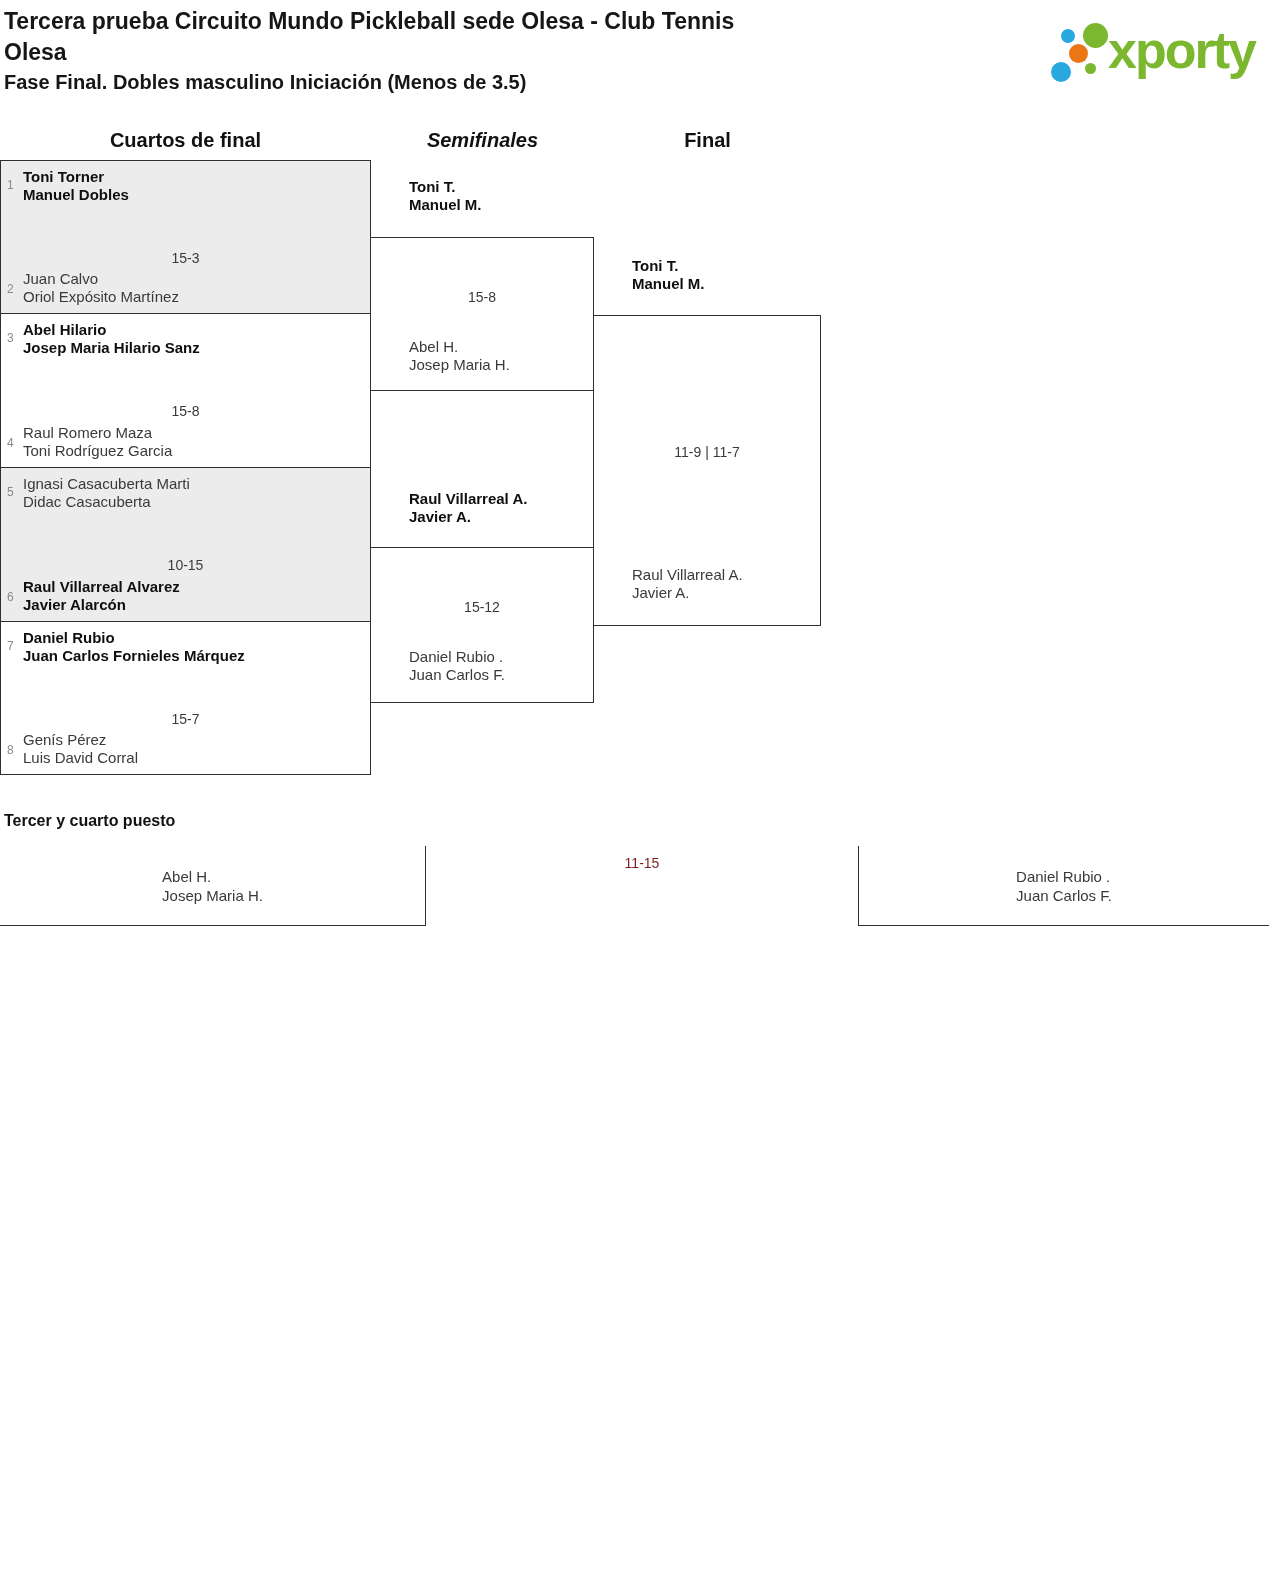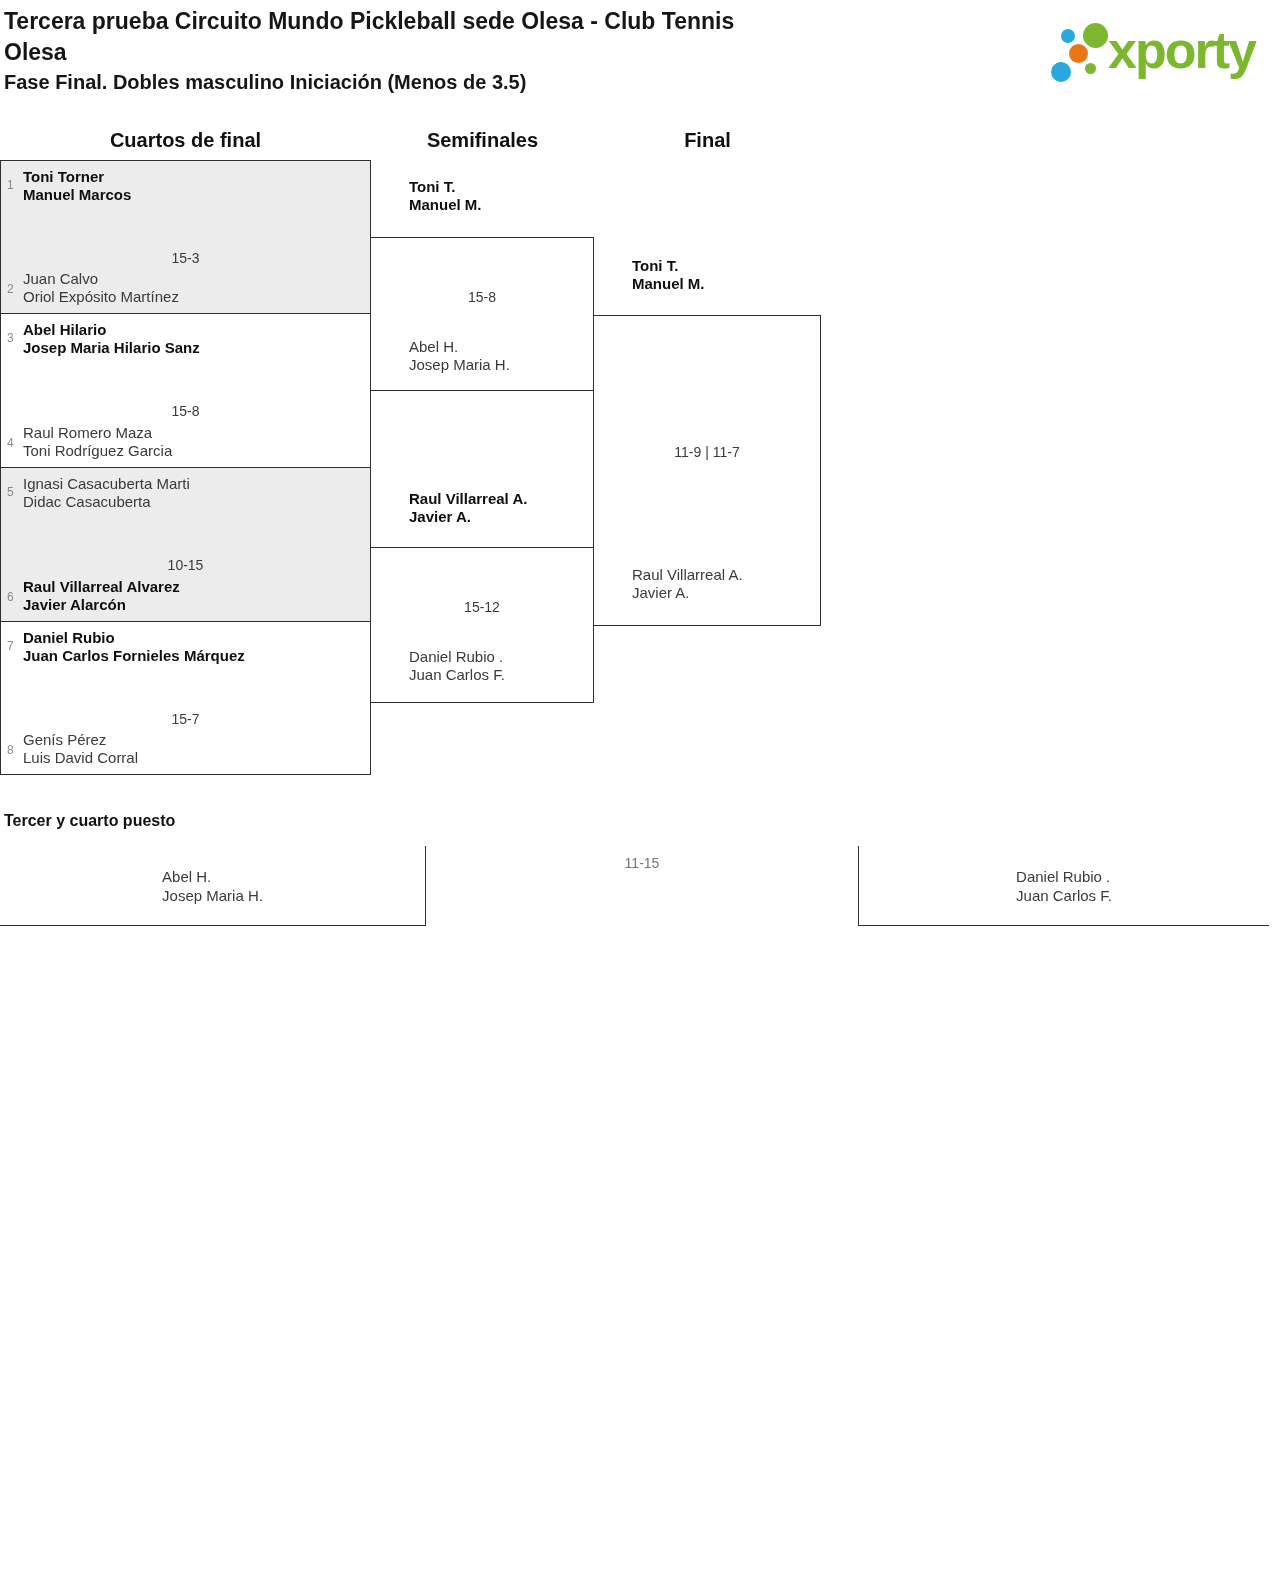--- a/index.html
+++ b/index.html
@@ -21,21 +21,21 @@
   .d-orange   { left:24px; top:32px; width:19px; height:19px; background:#ea7615; }
   .d-green-sm { left:40px; top:51px; width:11px; height:11px; background:#7cb82f; }
   .d-blue-lg  { left:6px;  top:50px; width:20px; height:20px; background:#29a8df; }
   .logo-text { position:absolute; left:63px; top:8px; font-size:52px; line-height:60px;
                font-weight:bold; letter-spacing:-2px; color:#7cb82f; }
 
   
   .round-header { position:absolute; top:129px; height:20px; font-size:20px;
                   font-weight:600; text-align:center; color:#111; }
   .rh-qf    { left:0;     width:371px; }
-  .rh-sf    { left:371px; width:223px; }
+  .rh-sf    { left:371px; width:223px;font-style:italic; }
   .rh-final { left:594px; width:227px; }
 
   
   .qf-box { position:absolute; left:0; width:371px; box-sizing:border-box;
             border:1px solid #2f2f2f; background:#ffffff; }
   .qf-box.shaded { background:#ececec; }
   .qf-1 { top:160px; height:154px; }
   .qf-2 { top:313px; height:155px; }
   .qf-3 { top:467px; height:155px; }
   .qf-4 { top:621px; height:154px; }
@@ -71,21 +71,21 @@
   .tp-heading { position:absolute; left:4px; top:812px; font-size:16px;
                 font-weight:bold; color:#111; }
   .tp-slot { position:absolute; top:846px; height:80px; box-sizing:border-box;
              display:flex; align-items:center; justify-content:center; }
   .tp-left  { left:0;     width:426px; border-right:1px solid #2f2f2f;
               border-bottom:1px solid #2f2f2f; }
   .tp-right { left:858px; width:411px; border-left:1px solid #2f2f2f;
               border-bottom:1px solid #2f2f2f; }
   .tp-team { font-size:15px; line-height:19px; color:#3a3a3a; text-align:left; }
   .tp-score { position:absolute; left:426px; width:432px; top:855px;
-              text-align:center; font-size:14px; color:#737373; }
+              text-align:center; font-size:14px; color:#7f1d1d; }
 </style>
 </head>
 <body>
 
 <div class="page">
 
   <div class="title">
     <div>Tercera prueba Circuito Mundo Pickleball sede Olesa - Club Tennis</div>
     <div>Olesa</div>
   </div>
@@ -101,21 +101,21 @@
   </div>
 
   <div class="round-header rh-qf">Cuartos de final</div>
   <div class="round-header rh-sf">Semifinales</div>
   <div class="round-header rh-final">Final</div>
 
   <div class="qf-box qf-1 shaded">
     <div class="seed seed-top">1</div>
     <div class="team team-top winner">
       <div>Toni Torner</div>
-      <div>Manuel Marcos</div>
+      <div>Manuel Dobles</div>
     </div>
     <div class="score">15-3</div>
     <div class="team team-bottom">
       <div>Juan Calvo</div>
       <div>Oriol Expósito Martínez</div>
     </div>
     <div class="seed seed-bottom">2</div>
   </div>
 
   <div class="qf-box qf-2">

